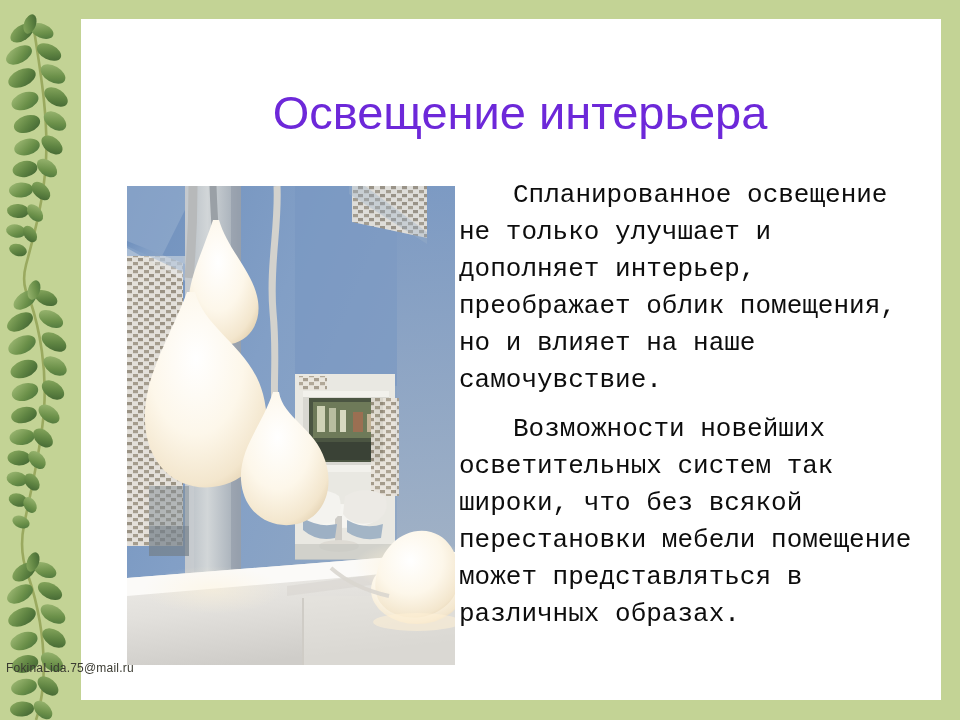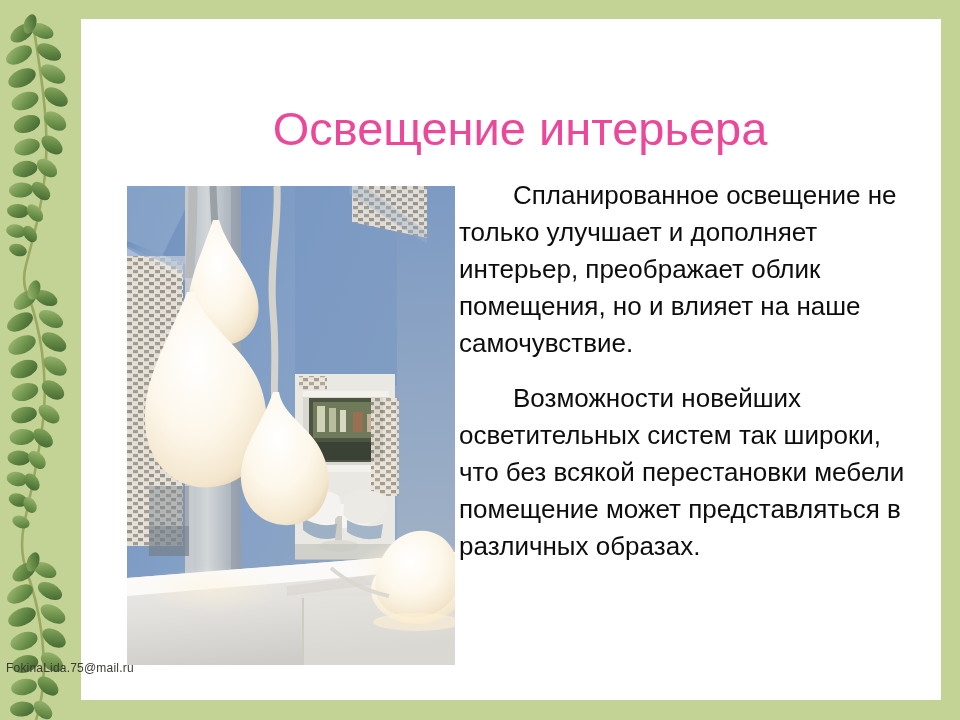--- a/index.html
+++ b/index.html
@@ -45,26 +45,26 @@
     top: 0;
     width: 81px;
     height: 720px;
     pointer-events: none;
   }
 
   
   .slide-title {
     position: absolute;
     left: 120px;
-    top: 102px;
+    top: 86px;
     width: 800px;
     text-align: center;
     font-size: 47px;
     line-height: 54px;
-    color: #ec4899;
+    color: #6d28d9;
     font-weight: 400;
     letter-spacing: 0px;
     white-space: nowrap;
   }
 
   
   .photo {
     position: absolute;
     left: 127px;
     top: 186px;
@@ -82,23 +82,24 @@
     top: 177px;
     width: 464px;
     font-size: 26px;
     line-height: 37px;
     color: #0d0d0d;
     text-align: left;
   }
   .body-text p {
     margin: 0;
     text-indent: 54px;
+    font-family: Liberation Mono, monospace;
   }
   .body-text p + p {
-    margin-top: 18px;
+    margin-top: 12px;
   }
 
   
   .watermark {
     position: absolute;
     left: 6px;
     top: 660px;
     font-size: 12px;
     line-height: 16px;
     color: #3b3b32;

